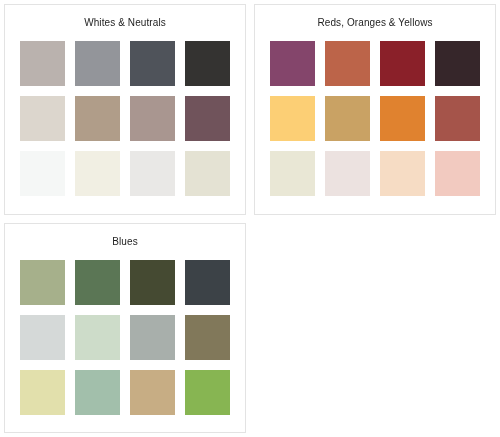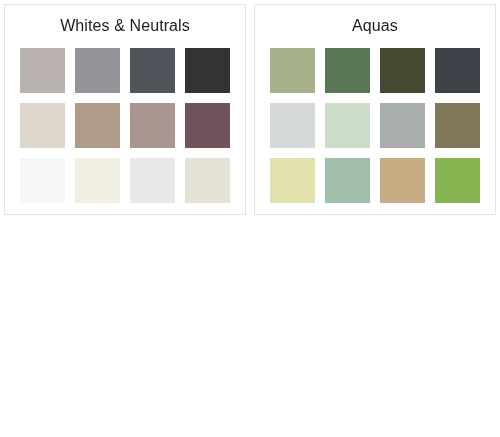--- a/index.html
+++ b/index.html
@@ -19,21 +19,21 @@
   .panel {
     background:#ffffff;
     border:1px solid #e3e3e3;
     margin:4px;
     display:flex;
     flex-direction:column;
     align-items:center;
     padding-top:12px;
   }
   .panel-title {
-    font-size:16px;
+    font-size:10px;
     font-weight:400;
     color:#1d1d1d;
     letter-spacing:0.1px;
     text-align:center;
     white-space:nowrap;
     margin-bottom:13px;
   }
   .swatch-grid {
     display:grid;
     grid-template-columns:repeat(4, 45px);
@@ -62,24 +62,41 @@
       <div class="swatch" title="#b09d89" style="background: rgb(176, 157, 137);"></div>
       <div class="swatch" title="#a99690" style="background: rgb(169, 150, 144);"></div>
       <div class="swatch" title="#70535b" style="background: rgb(112, 83, 91);"></div>
       <div class="swatch" title="#f5f7f6" style="background: rgb(245, 247, 246);"></div>
       <div class="swatch" title="#f1efe3" style="background: rgb(241, 239, 227);"></div>
       <div class="swatch" title="#e9e8e6" style="background: rgb(233, 232, 230);"></div>
       <div class="swatch" title="#e4e2d3" style="background: rgb(228, 226, 211);"></div>
     </div>
   </div>
 
+  <div class="panel">
+    <div class="panel-title">Reds, Oranges &amp; Yellows</div>
+    <div class="swatch-grid">
+      <div class="swatch" title="#84456b" style="background: rgb(132, 69, 107);"></div>
+      <div class="swatch" title="#bc6449" style="background: rgb(188, 100, 73);"></div>
+      <div class="swatch" title="#8a2029" style="background: rgb(138, 32, 41);"></div>
+      <div class="swatch" title="#36262a" style="background: rgb(54, 38, 42);"></div>
+      <div class="swatch" title="#fccf75" style="background: rgb(252, 207, 117);"></div>
+      <div class="swatch" title="#c9a264" style="background: rgb(201, 162, 100);"></div>
+      <div class="swatch" title="#e0822f" style="background: rgb(224, 130, 47);"></div>
+      <div class="swatch" title="#a5544a" style="background: rgb(165, 84, 74);"></div>
+      <div class="swatch" title="#e9e7d5" style="background: rgb(233, 231, 213);"></div>
+      <div class="swatch" title="#ece2e0" style="background: rgb(236, 226, 224);"></div>
+      <div class="swatch" title="#f6dcc4" style="background: rgb(246, 220, 196);"></div>
+      <div class="swatch" title="#f2cac0" style="background: rgb(242, 202, 192);"></div>
+    </div>
+  </div>
 
 
   <div class="panel">
-    <div class="panel-title">Aquas</div>
+    <div class="panel-title">Blues</div>
     <div class="swatch-grid">
       <div class="swatch" title="#a6b08b" style="background: rgb(166, 176, 139);"></div>
       <div class="swatch" title="#5b7655" style="background: rgb(91, 118, 85);"></div>
       <div class="swatch" title="#454a32" style="background: rgb(69, 74, 50);"></div>
       <div class="swatch" title="#3c4247" style="background: rgb(60, 66, 71);"></div>
       <div class="swatch" title="#d5d9d8" style="background: rgb(213, 217, 216);"></div>
       <div class="swatch" title="#cddcc9" style="background: rgb(205, 220, 201);"></div>
       <div class="swatch" title="#a8afab" style="background: rgb(168, 175, 171);"></div>
       <div class="swatch" title="#81785a" style="background: rgb(129, 120, 90);"></div>
       <div class="swatch" title="#e2e0ac" style="background: rgb(226, 224, 172);"></div>

